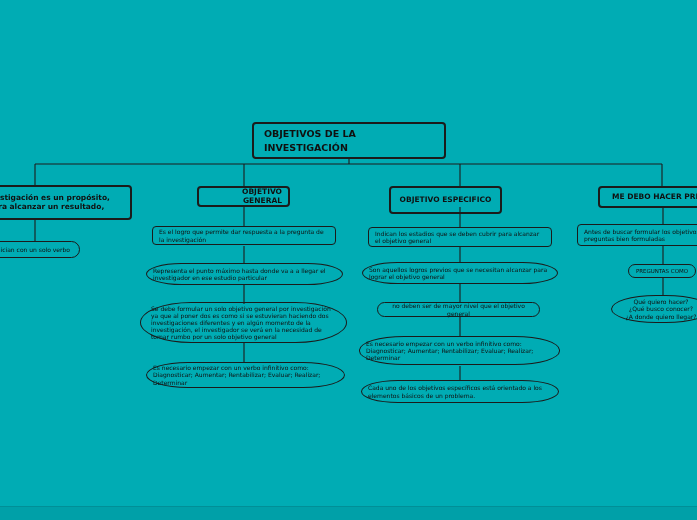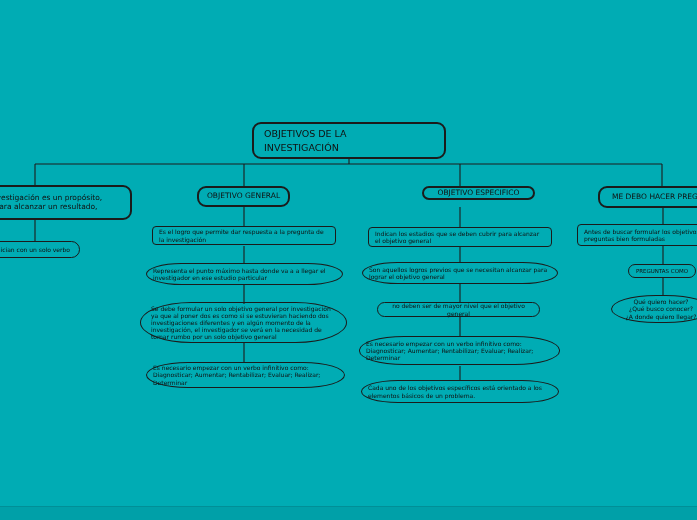--- a/index.html
+++ b/index.html
@@ -6,21 +6,21 @@
   .canvas{
     position:relative;width:697px;height:520px;background:#00acb4;
     overflow:hidden;font-family:"DejaVu Sans",sans-serif;color:#101010;
   }
   .lines{position:absolute;left:0;top:0;width:697px;height:520px;pointer-events:none;}
   .node{
     position:absolute;box-sizing:border-box;border:1px solid #1b1b1b;
     background:transparent;display:flex;align-items:center;
     font-size:6px;line-height:1.18;padding:2px 6px;
   }
-  .box{border-width:2px;border-radius:9px;font-weight:normal;}
+  .box{border-width:2px;border-radius:4px;font-weight:bold;}
   .rect{border-radius:4px;}
   .oval{border-radius:45px / 14px;}
   .oval-big{border-radius:60px / 24px;}
   .pill{border-radius:9px;}
   .center{justify-content:center;text-align:center;}
   .prewrap{white-space:pre-line;}
   .nowrap{white-space:nowrap;}
   .title-node{font-size:9.5px;line-height:1.4;padding-left:10px;}
   .header-node{font-size:7.5px;}
   .bottom-band{position:absolute;left:0;bottom:0;width:100%;height:13px;background:#00a0a8;border-top:1px solid #018f97;}
@@ -58,21 +58,21 @@
   <div class="node box header-node center prewrap" style="left:-40px;top:185px;width:172px;height:35px;">investigación es un propósito,
 para alcanzar un resultado,</div>
   <div class="node pill center" style="left:-15px;top:241px;width:95px;height:17px;">Inician con un solo verbo</div>
 
   <div class="node box header-node center" style="left:197px;top:186px;width:93px;height:21px;text-align:right;">OBJETIVO GENERAL</div>
   <div class="node rect" style="left:152px;top:226px;width:184px;height:19px;">Es el logro que permite dar respuesta a la pregunta de la investigación</div>
   <div class="node oval" style="left:146px;top:263px;width:197px;height:22px;">Representa el punto máximo hasta donde va a a llegar el investigador en ese estudio particular</div>
   <div class="node oval-big" style="left:140px;top:302px;width:207px;height:41px;padding:2px 10px;">Se debe formular un solo objetivo general por investigación ya que al poner dos es como si se estuvieran haciendo dos investigaciones diferentes y en algún momento de la investigación, el investigador se verá en la necesidad de tomar rumbo por un solo objetivo general</div>
   <div class="node oval" style="left:146px;top:362px;width:199px;height:26px;">Es necesario empezar con un verbo infinitivo como: Diagnosticar; Aumentar; Rentabilizar; Evaluar; Realizar; Determinar</div>
 
-  <div class="node box header-node center" style="left:422px;top:186px;width:113px;height:14px;">OBJETIVO ESPECIFICO</div>
+  <div class="node box header-node center" style="left:389px;top:186px;width:113px;height:28px;">OBJETIVO ESPECIFICO</div>
   <div class="node rect" style="left:368px;top:227px;width:184px;height:20px;">Indican los estadios que se deben cubrir para alcanzar el objetivo general</div>
   <div class="node oval" style="left:362px;top:262px;width:196px;height:22px;">Son aquellos logros previos que se necesitan alcanzar para lograr el objetivo general</div>
   <div class="node pill center" style="left:377px;top:302px;width:163px;height:15px;">no deben ser de mayor nivel que el objetivo general</div>
   <div class="node oval" style="left:359px;top:336px;width:201px;height:29px;">Es necesario empezar con un verbo infinitivo como: Diagnosticar; Aumentar; Rentabilizar; Evaluar; Realizar; Determinar</div>
   <div class="node oval" style="left:361px;top:380px;width:198px;height:23px;">Cada uno de los objetivos específicos está orientado a los elementos básicos de un problema.</div>
 
   <div class="node box header-node nowrap" style="left:598px;top:186px;width:160px;height:22px;padding-left:12px;">ME DEBO HACER PREGU</div>
   <div class="node rect prewrap" style="left:577px;top:224px;width:175px;height:22px;">Antes de buscar formular los objetivos debe
 preguntas bien formuladas</div>
   <div class="node pill center" style="left:628px;top:264px;width:68px;height:14px;font-size:5.5px;">PREGUNTAS COMO</div>

